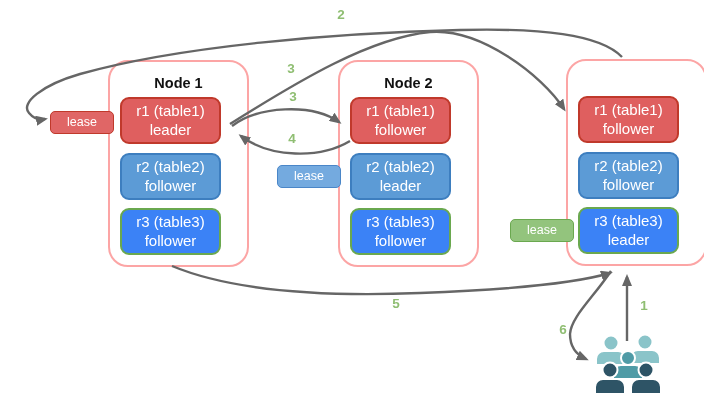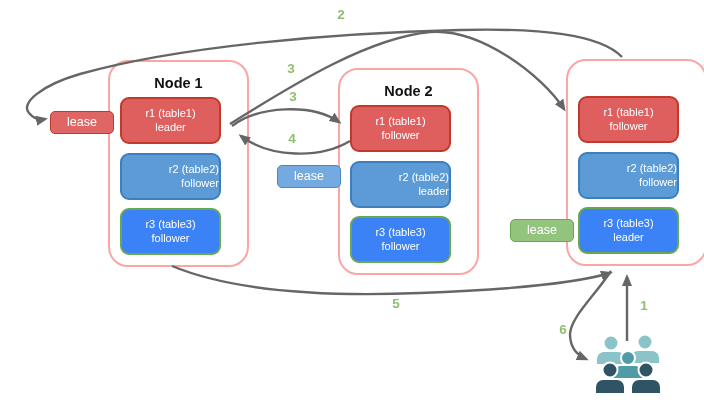--- a/index.html
+++ b/index.html
@@ -9,26 +9,26 @@
   }
   .arrow-layer{position:absolute;left:0;top:0;width:704px;height:405px;pointer-events:none;z-index:5;}
   .node{
     position:absolute;width:141px;height:207px;background:#ffffff;
     border:2px solid #fca5a5;border-radius:20px;box-sizing:border-box;z-index:2;
   }
   .node-title{display:block;text-align:center;margin-top:13px;font-size:14.5px;font-weight:700;color:#111111;}
   .replica{
     position:absolute;left:10px;width:101px;height:47px;border-radius:9px;box-sizing:border-box;
     display:flex;flex-direction:column;align-items:center;justify-content:center;
-    color:#ffffff;font-size:11px;line-height:1.25;text-align:center;border:2px solid transparent;
+    color:#ffffff;font-size:15px;line-height:1.25;text-align:center;border:2px solid transparent;
   }
   .replica.red{background:#df5f5f;border-color:#c0392b;}
   .replica.blue{background:#5c9bd6;border-color:#3d7ebf;}
   .replica.green{background:#3b82f6;border-color:#6aa84f;}
-  .r1{top:35px;} .r2{top:91px;align-items:flex-end;} .r3{top:146px;}
+  .r1{top:35px;} .r2{top:91px;} .r3{top:146px;}
   .lease{
     position:absolute;width:64px;height:23px;border-radius:5px;box-sizing:border-box;
     color:#ffffff;font-size:12.5px;text-align:center;line-height:20px;z-index:3;border:1.5px solid transparent;
   }
   .lease.red{background:#e06666;border-color:#c0392b;}
   .lease.blue{background:#74aadf;border-color:#4a86c8;}
   .lease.green{background:#93c47d;border-color:#6aa84f;}
   .step-num{
     position:absolute;transform:translateX(-50%);
     font-size:13.5px;font-weight:700;color:#8fbe72;z-index:6;
@@ -66,21 +66,21 @@
     <div class="replica blue r2">
       <span>r2 (table2)</span>
       <span>follower</span>
     </div>
     <div class="replica green r3">
       <span>r3 (table3)</span>
       <span>follower</span>
     </div>
   </div>
 
-  <div class="node" style="left:338px;top:68px;">
+  <div class="node" style="left:338px;top:60px;">
     <span class="node-title">Node 2</span>
     <div class="replica red r1">
       <span>r1 (table1)</span>
       <span>follower</span>
     </div>
     <div class="replica blue r2">
       <span>r2 (table2)</span>
       <span>leader</span>
     </div>
     <div class="replica green r3">

